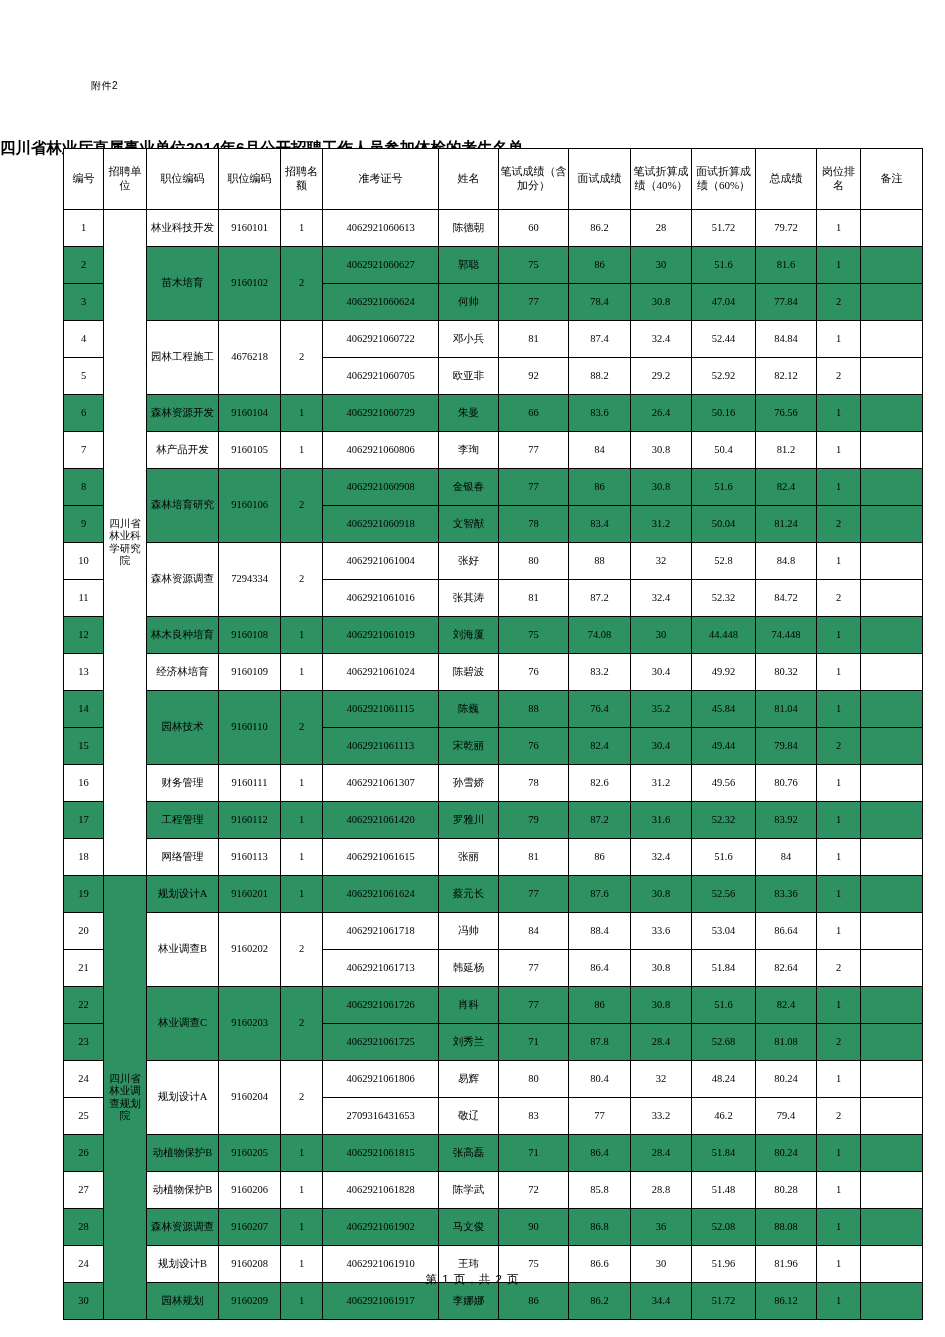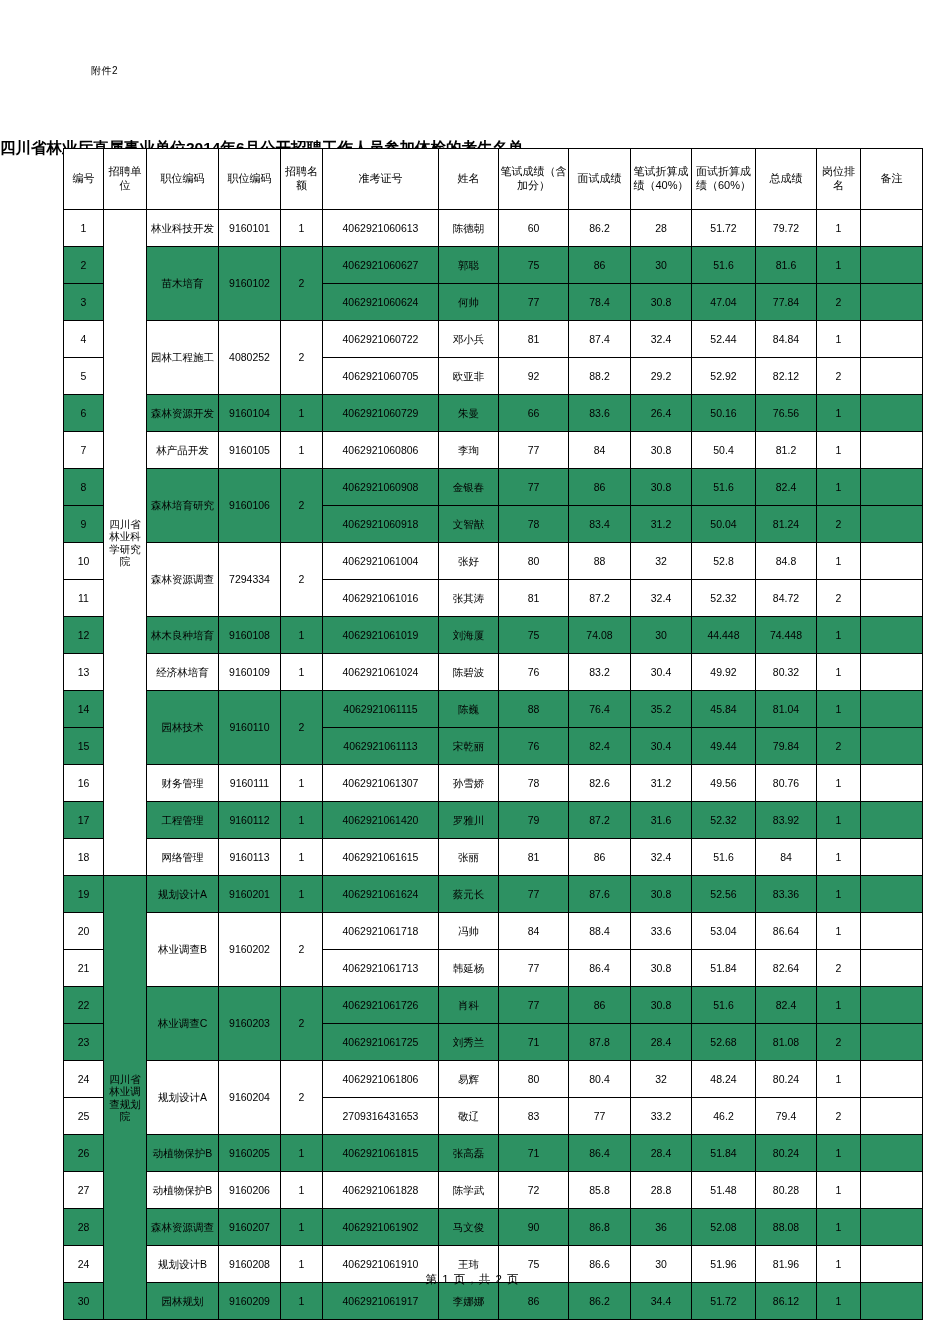--- a/index.html
+++ b/index.html
@@ -17,21 +17,21 @@
   }
   .page {
     position: relative;
     width: 945px;
     height: 1337px;
     box-sizing: border-box;
   }
   .attachment-label {
     position: absolute;
     left: 63px;
-    top: 64px;
+    top: 79px;
     font-size: 10px;
     letter-spacing: 0.5px;
     color: #000;
     padding-left: 28px;
   }
   .doc-title {
     position: absolute;
     left: 0;
     top: 110px;
     width: 914px;
@@ -42,20 +42,21 @@
     margin-top: 28px;
   }
   table.sheet {
     position: absolute;
     left: 63px;
     top: 148px;
     border-collapse: collapse;
     table-layout: fixed;
     width: 819px;
     background: #ec4899;
+    font-family: Liberation Serif, serif;
   }
   table.sheet td, table.sheet th {
     border: 1px solid #000;
     font-size: 10.5px;
     text-align: center;
     vertical-align: middle;
     padding: 1px 1px;
     line-height: 1.15;
     word-break: break-all;
     background: #ffffff;
@@ -183,21 +184,21 @@
           <td class="rowcell">78.4</td>
           <td class="rowcell">30.8</td>
           <td class="rowcell">47.04</td>
           <td class="rowcell">77.84</td>
           <td class="rowcell">2</td>
           <td class="rowcell"></td>
         </tr>
         <tr>
           <td class="rowcell">4</td>
           <td class="rowcell" rowspan="2">园林工程施工</td>
-          <td class="rowcell" rowspan="2">4080252</td>
+          <td class="rowcell" rowspan="2">4676218</td>
           <td class="rowcell" rowspan="2">2</td>
           <td class="rowcell">4062921060722</td>
           <td class="rowcell">邓小兵</td>
           <td class="rowcell">81</td>
           <td class="rowcell">87.4</td>
           <td class="rowcell">32.4</td>
           <td class="rowcell">52.44</td>
           <td class="rowcell">84.84</td>
           <td class="rowcell">1</td>
           <td class="rowcell"></td>

